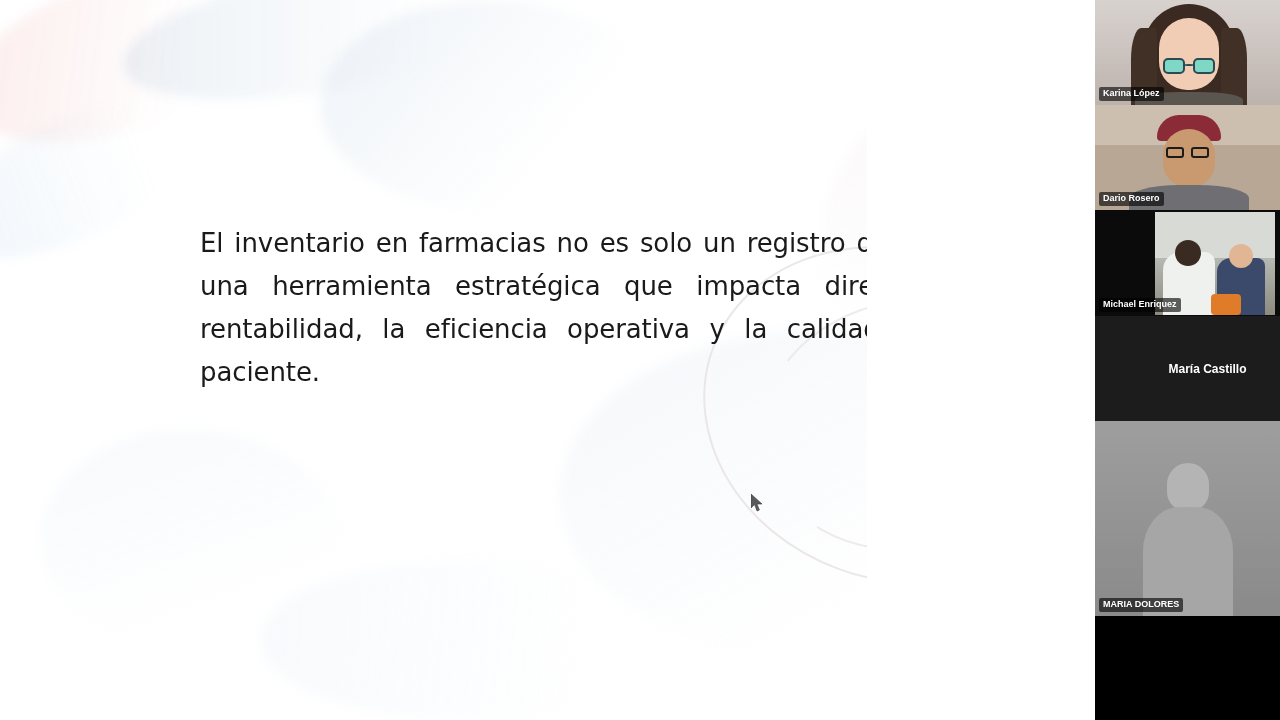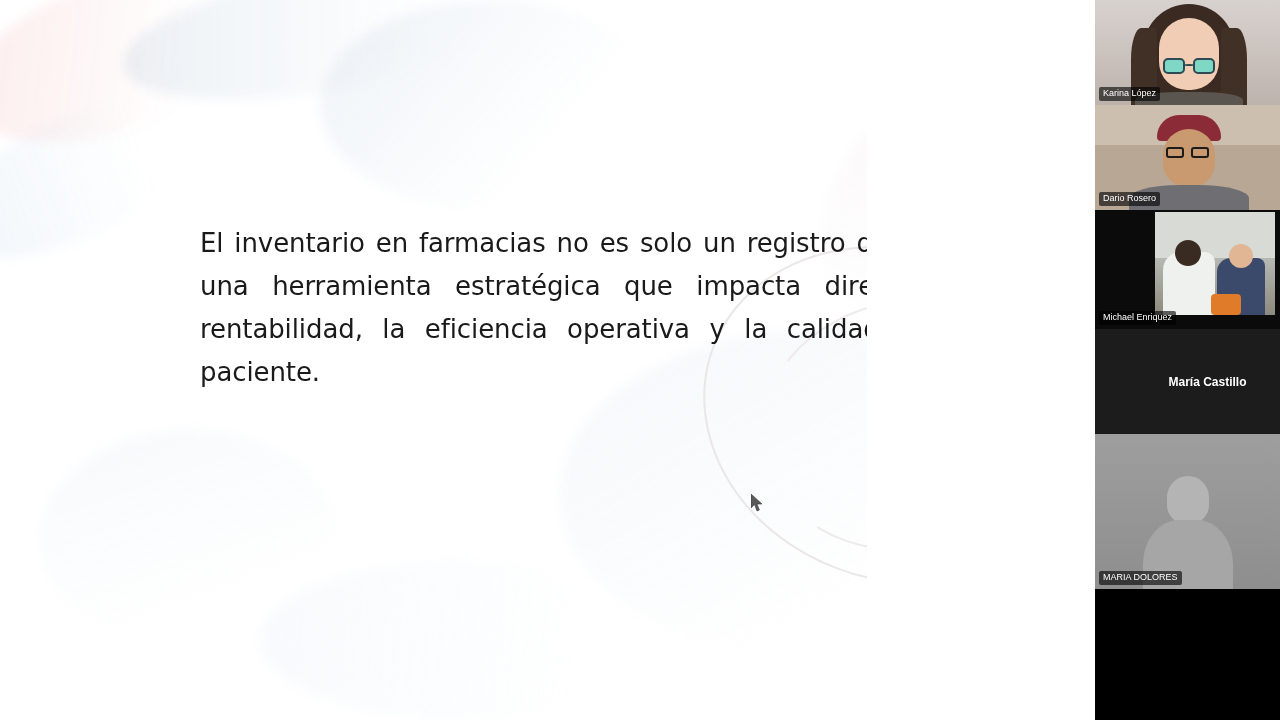--- a/index.html
+++ b/index.html
@@ -72,35 +72,35 @@
   
   #strip {
     position: absolute; left: 1095px; top: 0; width: 185px; height: 720px;
     background: #000;
   }
   .tile { position: relative; width: 185px; overflow: hidden; background: #1a1a1a; }
   .tile .nametag {
     position: absolute; left: 4px; bottom: 4px;
     background: rgba(0,0,0,0.62); color: #fff;
     font-size: 9px; line-height: 11px; padding: 1px 4px 2px 4px;
-    border-radius: 2px; max-width: 160px; white-space: nowrap; overflow: hidden;
+    border-radius: 2px; max-width: 160px; white-space: nowrap; overflow: hidden; font-weight: bold;
   }
   
   #tile-1 { height: 105px; background: linear-gradient(#d8d2cf, #bdb3ad); }
   
   #tile-2 { height: 105px; background: linear-gradient(#f4c9a0 0%, #e8a77c 45%, #7e6f78 70%, #4b4350 100%); }
   
   #tile-3 { height: 105px; background: linear-gradient(#cfc6bd, #b6a99e); }
   
-  #tile-4 { height: 119px; background: #0b0b0b; }
+  #tile-4 { height: 106px; background: #0b0b0b; }
   
   #tile-5 { height: 105px; background: #1c1c1c; display: flex; align-items: center; justify-content: center; }
   #tile-5 .center-name { color: #fff; font-size: 12px; font-weight: bold; margin-left: 40px; }
   
-  #tile-6 { height: 155px; background: linear-gradient(#9a9a9a, #8e8e8e); }
+  #tile-6 { height: 195px; background: linear-gradient(#9a9a9a, #8e8e8e); }
   .head { position: absolute; border-radius: 50%; }
   .body { position: absolute; border-radius: 40% 40% 0 0 / 60% 60% 0 0; }
 
   
   #k-hair { left: 48px; top: 4px; width: 92px; height: 101px; background: #3a2a22; border-radius: 46px 46px 10px 10px; }
   #k-hair2 { left: 36px; top: 28px; width: 26px; height: 78px; background: #413026; border-radius: 40% 10% 0 0; }
   #k-hair3 { left: 126px; top: 28px; width: 26px; height: 78px; background: #413026; border-radius: 10% 40% 0 0; }
   #k-face { left: 64px; top: 18px; width: 60px; height: 72px; background: #f0cdb4; border-radius: 30px 30px 28px 28px; }
   #k-glass-l { left: 68px; top: 58px; width: 22px; height: 16px; border: 2px solid #2d4a52; border-radius: 5px; background: #7fd8c6; }
   #k-glass-r { left: 98px; top: 58px; width: 22px; height: 16px; border: 2px solid #2d4a52; border-radius: 5px; background: #7fd8c6; }

